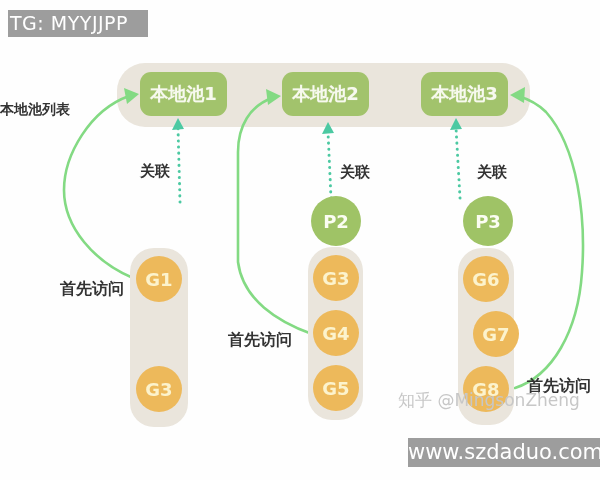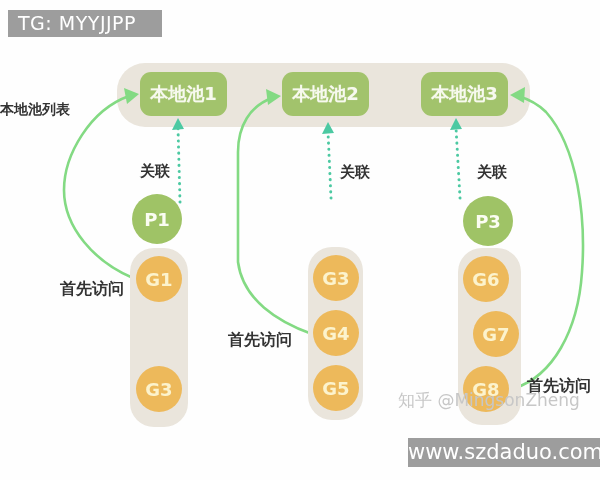--- a/index.html
+++ b/index.html
@@ -8,23 +8,23 @@
     width: 600px;
     height: 480px;
     background: #fefefe;
     font-family: "DejaVu Sans", "Liberation Sans", sans-serif;
     overflow: hidden;
   }
   .abs { position: absolute; }
 
   
   .tg-banner {
-    left: 8px; top: 10px; width: 154px; height: 27px;
+    left: 8px; top: 10px; width: 140px; height: 27px;
     background: #9d9d9d; color: #ffffff;
-    font-size: 19px; line-height: 27px; padding-left: 10px;
+    font-size: 19px; line-height: 27px; padding-left: 2px;
     letter-spacing: 0.5px; box-sizing: border-box;
   }
   .site-banner {
     left: 408px; top: 438px; width: 192px; height: 29px;
     background: #9d9d9d; color: #ffffff;
     font-size: 21px; line-height: 29px; text-align: center;
   }
   .zhihu-watermark {
     left: 398px; top: 389px;
     color: #c7c7c7; font-size: 17px; white-space: nowrap;
@@ -109,35 +109,35 @@
     <path d="M328 122 L322 134 L334 133 Z" fill="#4cc9a2"></path>
 
     <path d="M460 198 L456 128" fill="none" stroke="#4cc9a2" stroke-width="3" stroke-linecap="round" stroke-dasharray="0.1 6"></path>
     <path d="M456 118 L450 130 L462 129 Z" fill="#4cc9a2"></path>
   </svg>
 
   <div class="abs hand-label assoc-label" style="left:140px; top:162px;">关联</div>
   <div class="abs hand-label assoc-label" style="left:340px; top:163px;">关联</div>
   <div class="abs hand-label assoc-label" style="left:477px; top:163px;">关联</div>
 
-  <div class="abs p-node" style="left:132px; top:194px;">P1</div>
+  <div class="abs p-node" style="left:311px; top:196px;">P2</div>
   <div class="abs p-node" style="left:463px; top:196px;">P3</div>
 
   <div class="abs g-col" style="left:130px; top:248px; width:58px; height:179px;">
     <div class="g-node g-1" style="left:6px;">G1</div>
     <div class="g-node g-3" style="left:6px;">G3</div>
   </div>
 
   <div class="abs g-col" style="left:308px; top:247px; width:55px; height:173px;">
     <div class="g-node g-1" style="left:5px;">G3</div>
     <div class="g-node g-2" style="left:5px;">G4</div>
     <div class="g-node g-3" style="left:5px;">G5</div>
   </div>
 
-  <div class="abs g-col" style="left:458px; top:248px; width:56px; height:177px;padding-left:7px;">
+  <div class="abs g-col" style="left:458px; top:248px; width:56px; height:177px;">
     <div class="g-node g-1" style="left:5px;">G6</div>
     <div class="g-node g-2" style="left:15px;">G7</div>
     <div class="g-node g-3" style="left:5px;">G8</div>
   </div>
 
   <div class="abs hand-label first-label" style="left:60px; top:279px;">首先访问</div>
   <div class="abs hand-label first-label" style="left:228px; top:330px;">首先访问</div>
   <div class="abs hand-label first-label" style="left:527px; top:376px;">首先访问</div>
 
   <div class="abs site-banner">www.szdaduo.com</div>

